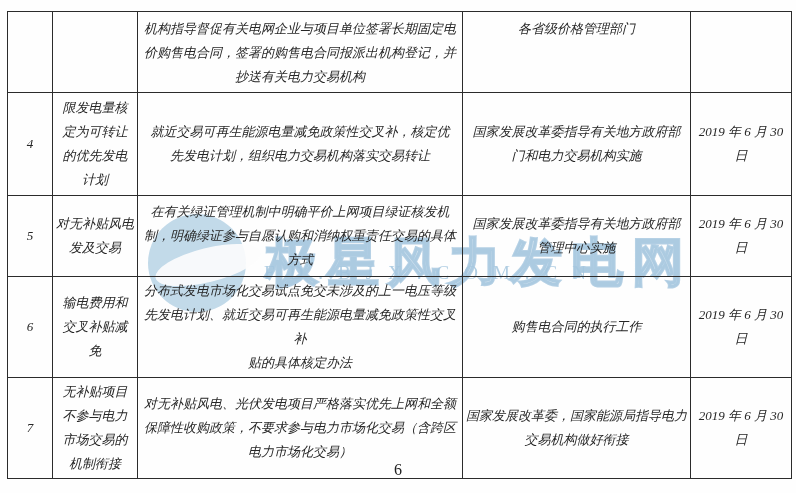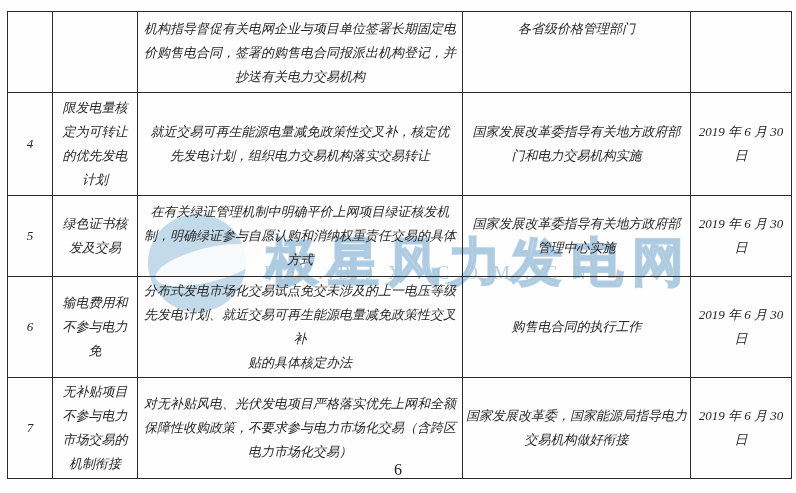--- a/index.html
+++ b/index.html
@@ -104,34 +104,34 @@
 计划</td>
       <td class="c-desc">就近交易可再生能源电量减免政策性交叉补，核定优
 先发电计划，组织电力交易机构落实交易转让</td>
       <td class="c-dept">国家发展改革委指导有关地方政府部
 门和电力交易机构实施</td>
       <td class="c-date">2019 年 6 月 30
 日</td>
     </tr>
     <tr class="r2">
       <td class="c-num">5</td>
-      <td class="c-item">绿色证书核
+      <td class="c-item">对无补贴风电
 发及交易</td>
       <td class="c-desc">在有关绿证管理机制中明确平价上网项目绿证核发机
 制，明确绿证参与自愿认购和消纳权重责任交易的具体
 方式</td>
       <td class="c-dept">国家发展改革委指导有关地方政府部
 管理中心实施</td>
       <td class="c-date">2019 年 6 月 30
 日</td>
     </tr>
     <tr class="r3">
       <td class="c-num">6</td>
       <td class="c-item">输电费用和
-不参与电力
+交叉补贴减
 免</td>
       <td class="c-desc">分布式发电市场化交易试点免交未涉及的上一电压等级
 先发电计划、就近交易可再生能源电量减免政策性交叉补
 贴的具体核定办法</td>
       <td class="c-dept">购售电合同的执行工作</td>
       <td class="c-date">2019 年 6 月 30
 日</td>
     </tr>
     <tr class="r4">
       <td class="c-num">7</td>

